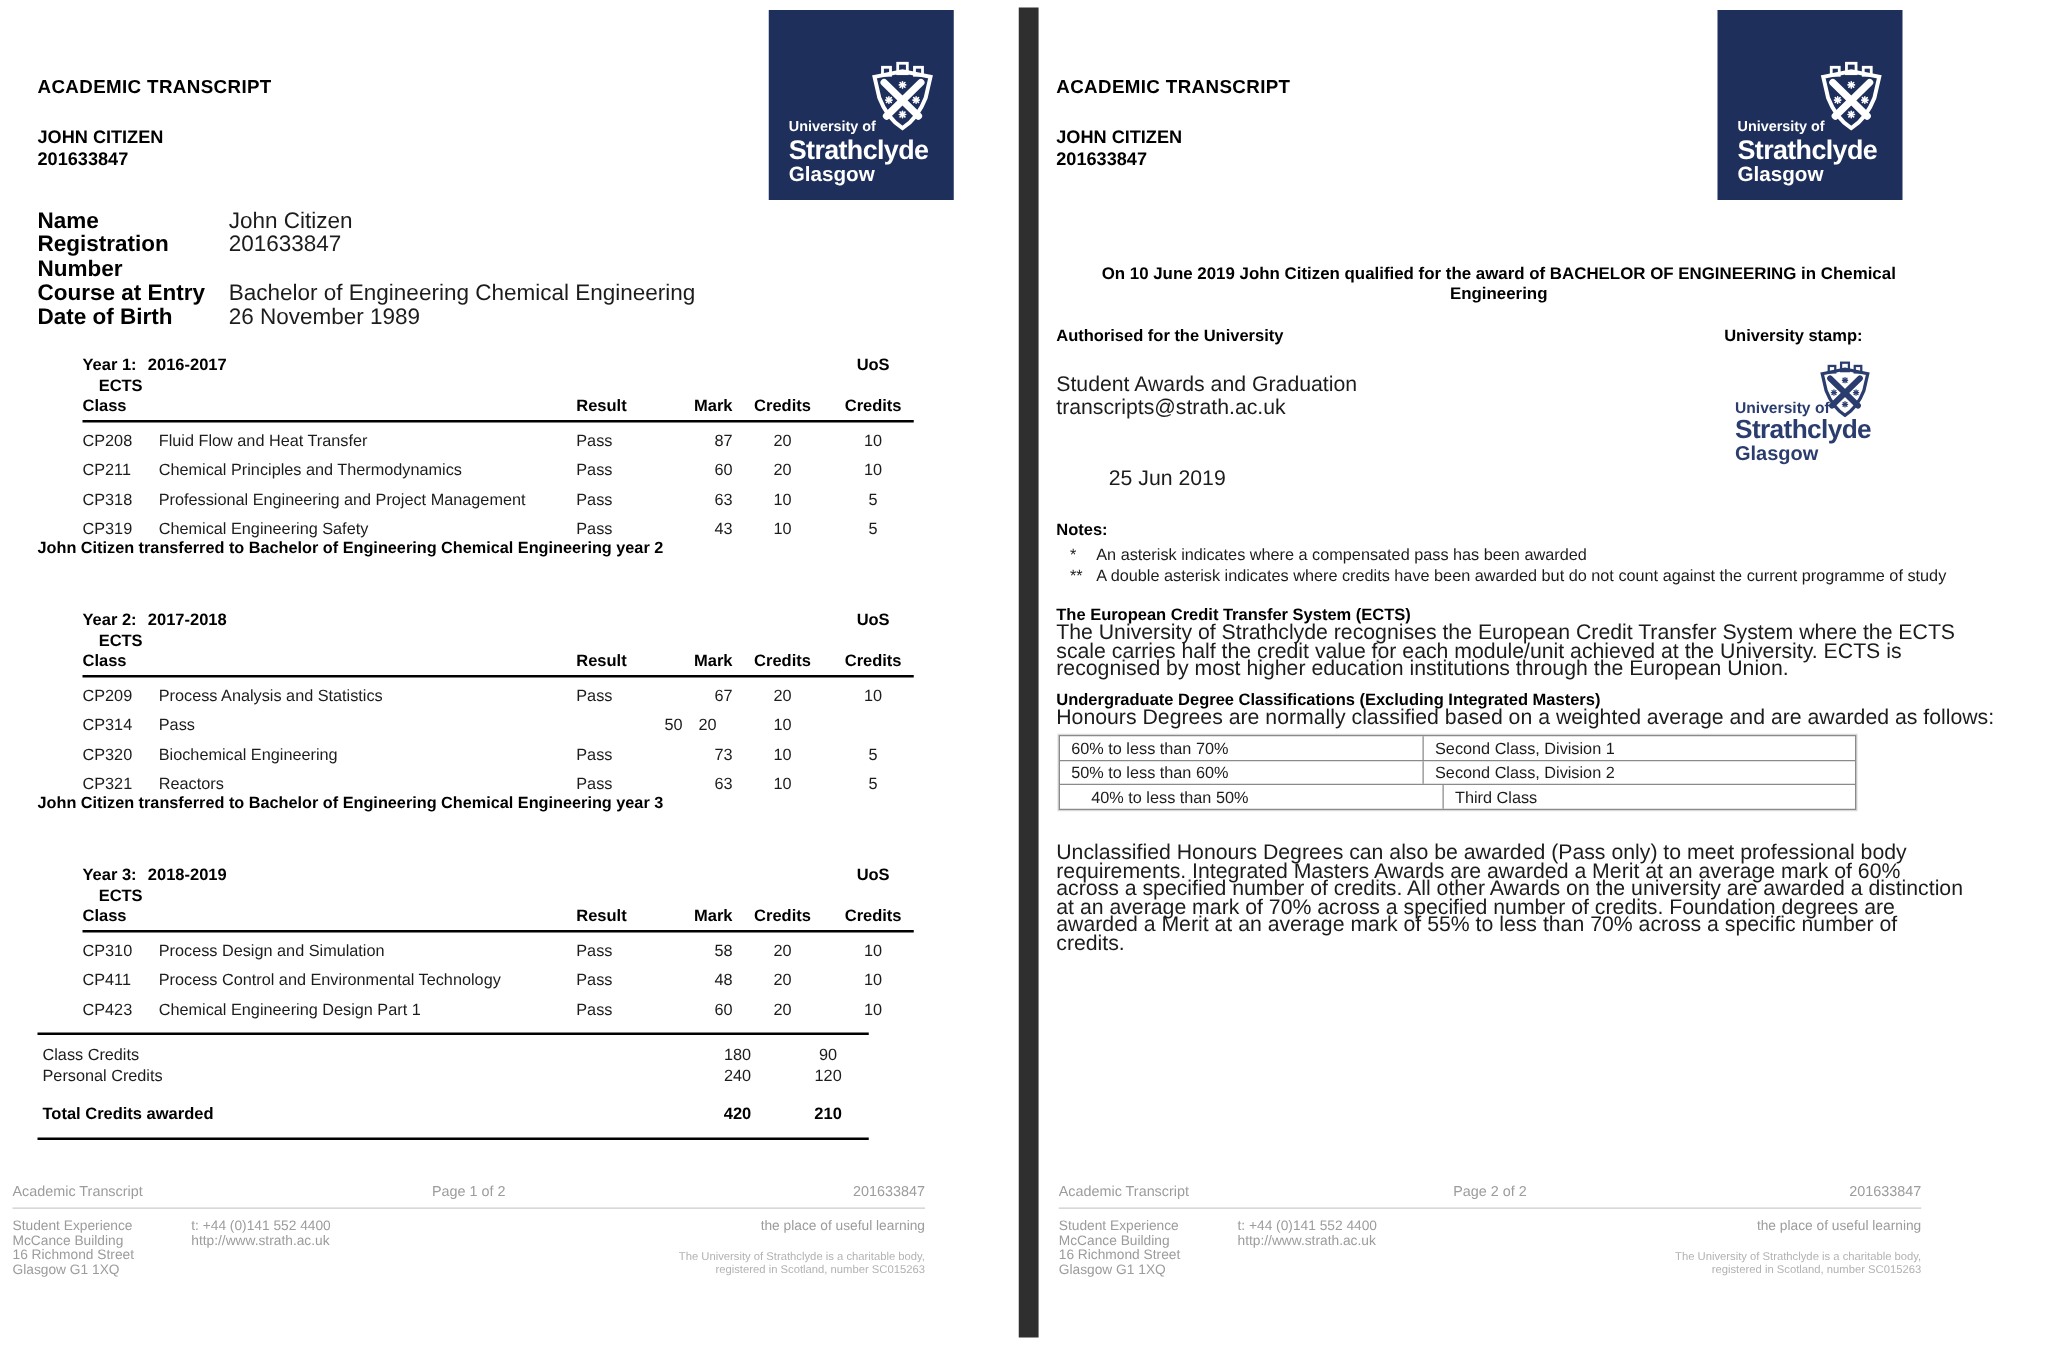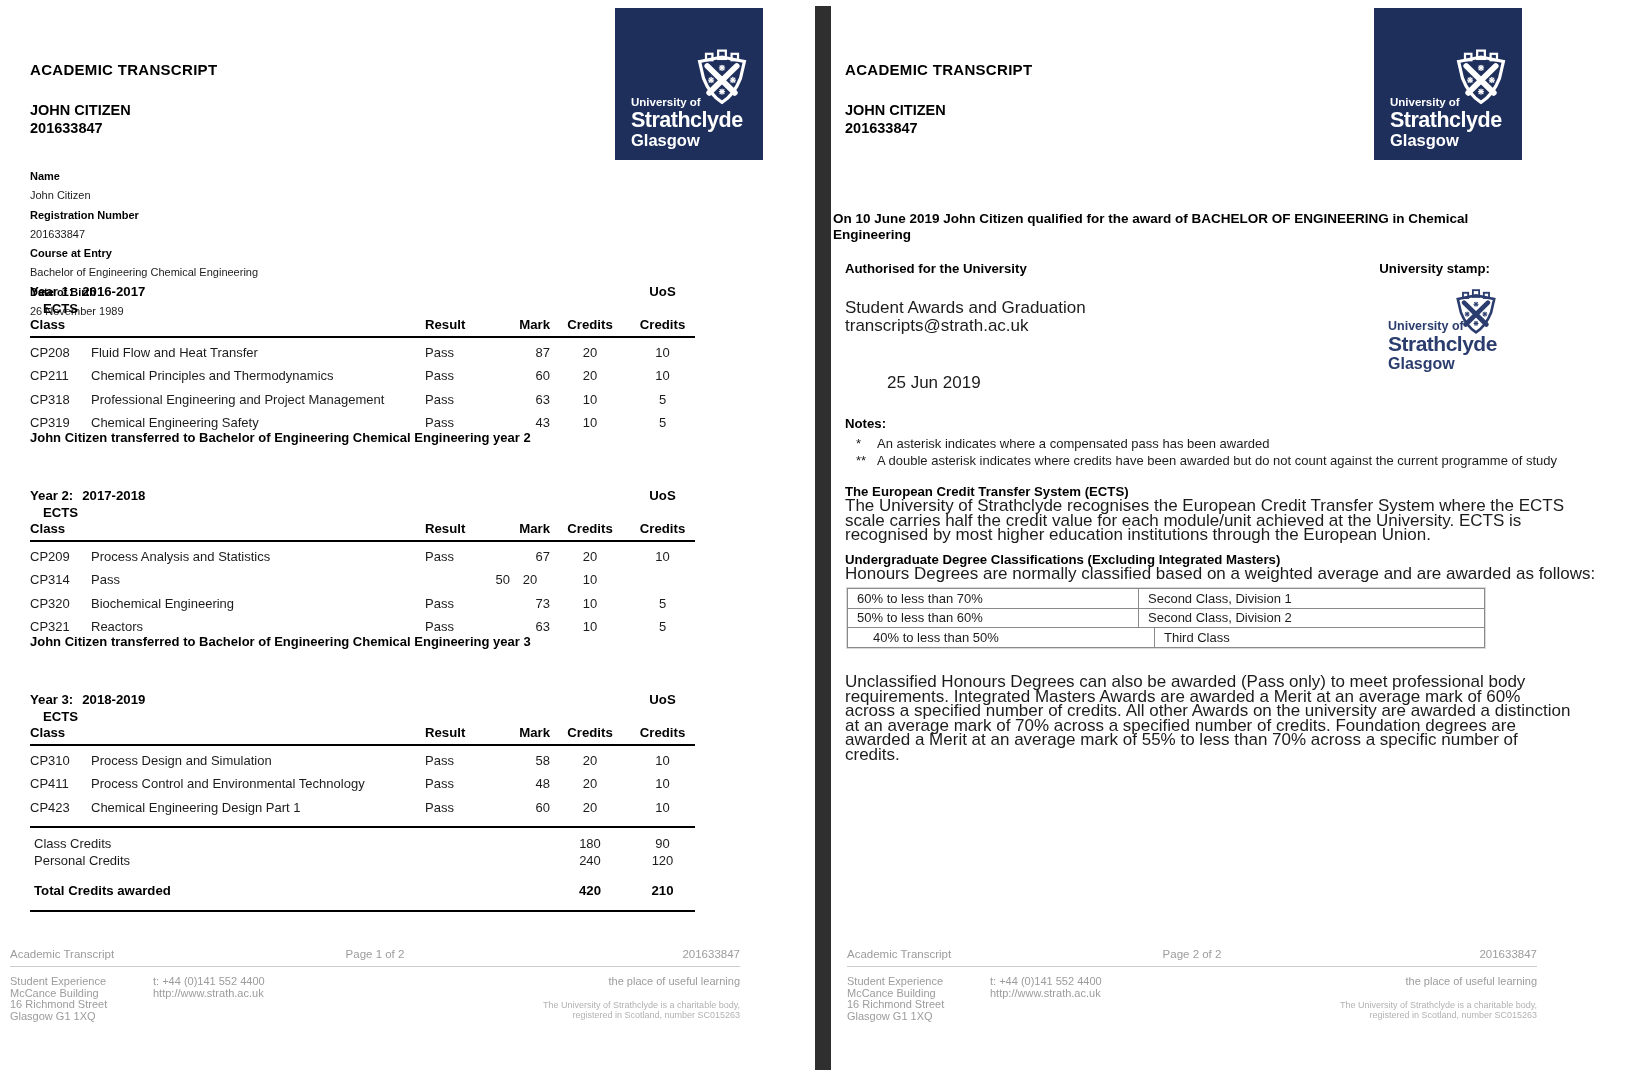--- a/index.html
+++ b/index.html
@@ -10,33 +10,33 @@
   .page{position:absolute;top:0;bottom:0;background:#fff;}
   #page1{left:0;width:815px;}
   #page2{left:831px;width:809px;}
   #divider{position:absolute;left:815px;top:6px;width:16px;height:1064px;background:var(--divider);}
 
   .abs{position:absolute;}
   .doc-title{font-size:15px;font-weight:bold;letter-spacing:.3px;color:#000;}
   .student-block{font-size:14.5px;font-weight:bold;line-height:17.5px;color:#000;}
 
   
-  .info-row{display:flex;line-height:19.3px;font-size:11px;flex-direction:column;}
+  .info-row{display:flex;line-height:19.3px;font-size:18px;}
   .info-label{width:153px;font-weight:bold;color:#000;}
 
   
   .logo-square{position:absolute;width:148px;height:152px;background:var(--navy);color:#fff;}
   .logo-square .crest-svg{position:absolute;right:9px;top:40px;width:64px;height:59px;}
   .logo-text{position:absolute;left:16px;bottom:11px;}
   .lt1{font-size:11.5px;font-weight:bold;margin-bottom:1px;}
   .lt2{font-size:21.5px;font-weight:bold;letter-spacing:-0.5px;line-height:22px;}
   .lt3{font-size:16.5px;font-weight:bold;line-height:18px;}
 
   
-  .ctable{width:665px;}
+  .ctable{width:665px;margin-left:36px;}
   .ct-h1,.ct-h2,.ct-row,.t-row{display:grid;grid-template-columns:61px 334px 85px 40px 80px 65px;}
   .ct-h1{line-height:16.5px;font-size:13.2px;font-weight:bold;color:#000;}
   .ct-h2{line-height:16.5px;font-size:13.2px;font-weight:bold;color:#000;}
   .ct-head{border-bottom:2.5px solid #000;padding-bottom:2px;}
   .ct-year{grid-column:1/5;}
   .ct-sess{margin-left:9px;}
   .span2{grid-column:1/3;}
   .c-mark{text-align:right;}
   .c-uos,.c-ects{text-align:center;}
   .ct-body{padding-top:3px;}
@@ -393,21 +393,21 @@
     <svg class="crest-svg" viewBox="0 0 100 92">
         <use href="#crest"></use>
       </svg>
     <div class="logo-text">
       <div class="lt1">University of</div>
       <div class="lt2">Strathclyde</div>
       <div class="lt3">Glasgow</div>
     </div>
   </div>
 
-  <div class="abs award" style="left:2px;top:211px;">On 10 June 2019 John Citizen qualified for the award of BACHELOR OF ENGINEERING in Chemical Engineering</div>
+  <div class="abs award" style="left:28px;top:211px;text-align:center;">On 10 June 2019 John Citizen qualified for the award of BACHELOR OF ENGINEERING in Chemical Engineering</div>
 
   <div class="abs subhead" style="left:14px;top:261px;">Authorised for the University</div>
   <div class="abs subhead" style="right:150px;top:261px;">University stamp:</div>
 
   <div class="abs body-text" style="left:14px;top:301px;">Student Awards and Graduation</div>
   <div class="abs body-text" style="left:14px;top:319px;">transcripts@strath.ac.uk</div>
   <div class="abs body-text" style="left:14px;top:376px;margin-left:42px;">25 Jun 2019</div>
 
   <div class="stamp" style="left:557px;top:288px;">
     <svg class="crest-svg" viewBox="0 0 100 92">

